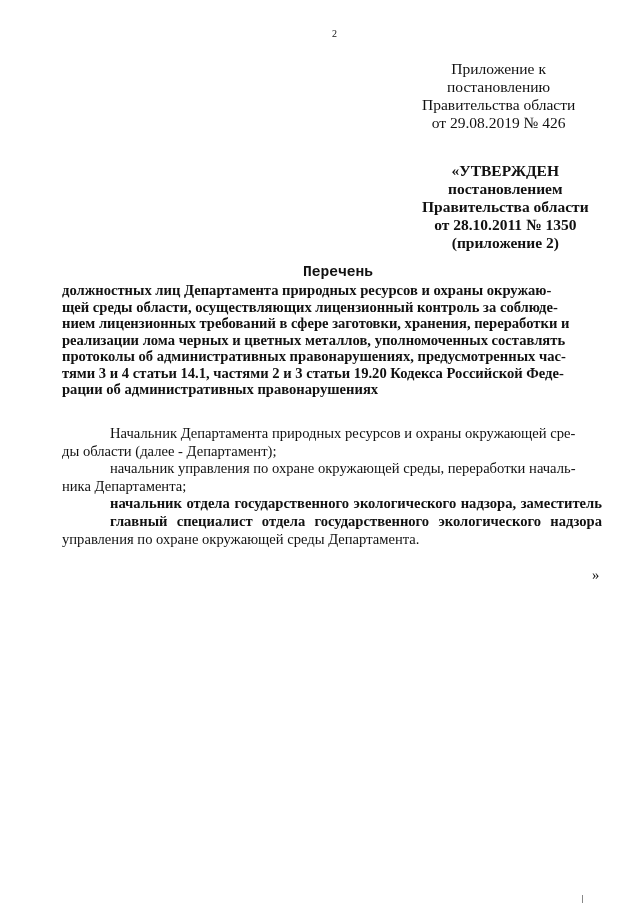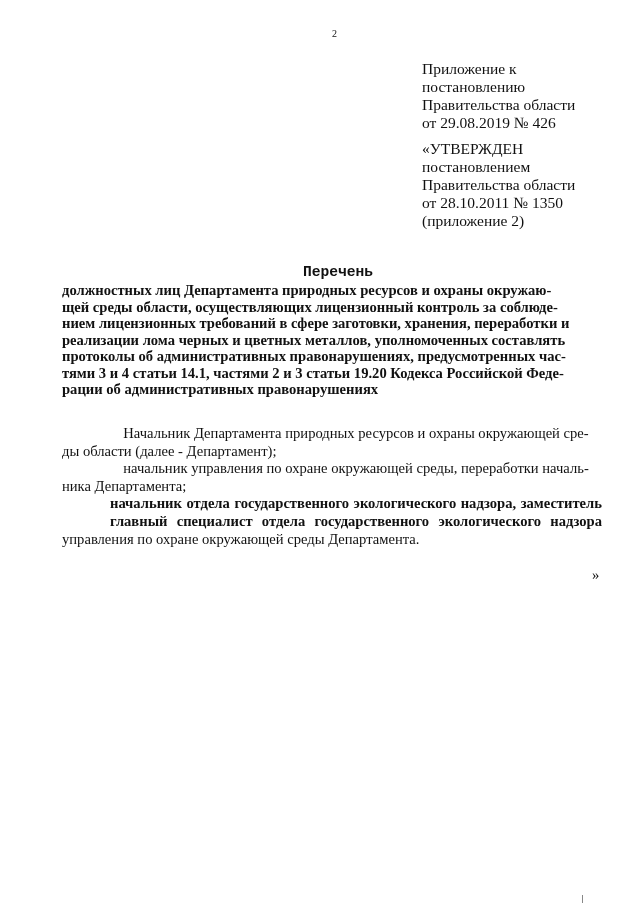--- a/index.html
+++ b/index.html
@@ -20,24 +20,25 @@
       left: 332px;
       top: 28px;
       font-size: 10px;
       line-height: 12px;
     }
     .approval-block {
       position: absolute;
       left: 422px;
       font-size: 15.5px;
       line-height: 18px;
+      text-align: center;
     }
     .approval-block div { white-space: nowrap; }
     #appendix-block { top: 60px; }
-    #approved-block { top: 140px; }
+    #approved-block { top: 162px; font-weight: bold; }
 
     .heading {
       position: absolute;
       left: 62px;
       width: 552px;
       font-weight: bold;
       font-size: 14.6px;
       line-height: 16.5px;
     }
     .heading .line { white-space: nowrap; }
@@ -59,21 +60,21 @@
       left: 62px;
       width: 540px;
       top: 425px;
       font-size: 14.6px;
       line-height: 17.6px;
     }
     .body-text .line {
       white-space: nowrap;
       height: 17.6px;
     }
-    .body-text .indent { padding-left: 48px; text-align: center; }
+    .body-text .indent { padding-left: 48px; }
     .body-text .justify {
       text-align: justify;
       text-align-last: justify;
       white-space: normal;
       overflow: hidden;
       font-weight: bold;
     }
     .closing-quote {
       position: absolute;
       left: 592px;

